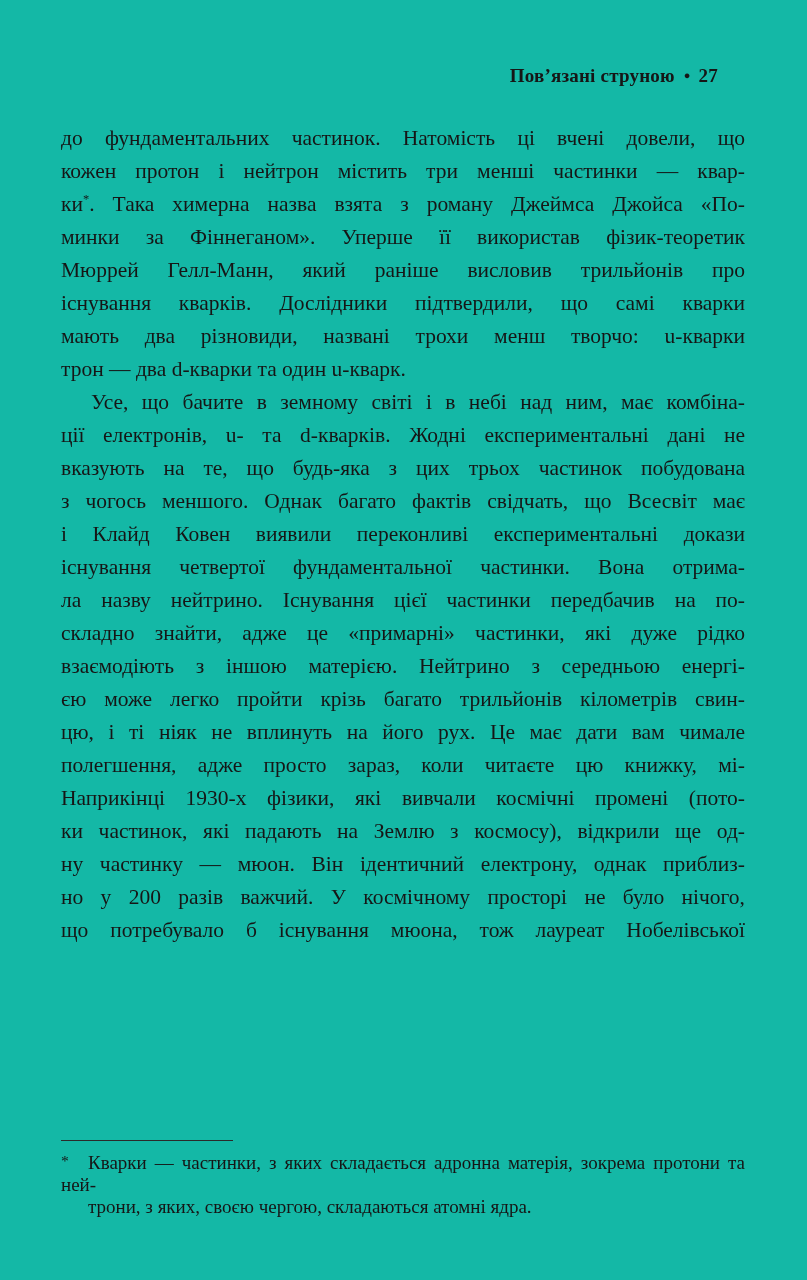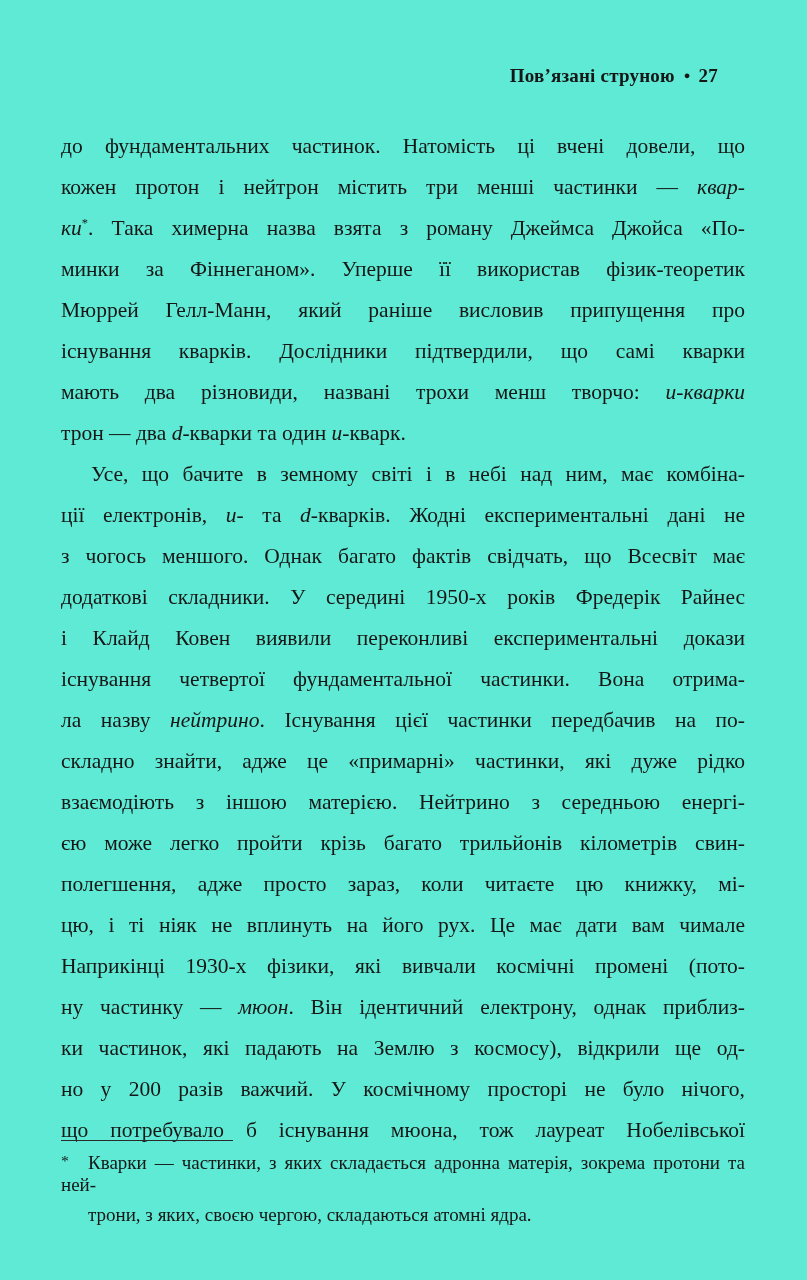--- a/index.html
+++ b/index.html
@@ -5,21 +5,21 @@
   * { box-sizing: border-box; }
   html, body { margin: 0; padding: 0; }
   body {
     width: 807px; height: 1280px;
     background: #ffffff;
     overflow: hidden;
   }
   .page {
     position: relative;
     width: 807px; height: 1280px;
-    background: #5eead4;
+    background: #14b8a6;
     color: #161616;
     font-family: "Liberation Serif", "DejaVu Serif", serif;
   }
   .page-header {
     position: absolute;
     top: 65px; left: 61px; width: 657px;
     text-align: right;
     font-size: 19px;
     font-weight: 700;
     letter-spacing: 0.2px;
@@ -33,26 +33,25 @@
   .body-text {
     position: absolute;
     top: 122px; left: 61px; width: 684px;
     font-size: 21.5px;
     line-height: 33px;
   }
   .paragraph { margin: 0; }
   .line {
     text-align: justify;
     text-align-last: justify;
-    margin-top: 8px;
   }
   .line.endline { text-align-last: left; }
   .line.indent { padding-left: 30px; }
   .line.hang { padding-left: 27px; }
-  .it { font-style: italic; }
+  .it { }
   sup.fn-ref { font-size: 58%; line-height: 0; }
   .footnote {
     position: absolute;
     left: 61px; top: 1140px; width: 684px;
     font-size: 19px;
     line-height: 22px;
   }
   .footnote-rule {
     width: 172px; height: 1px;
     background: #2b2b2b;
@@ -73,41 +72,41 @@
   <header class="page-header">
     <span>Пов’язані струною</span><span class="bullet">●</span><span>27</span>
   </header>
 
   <main class="body-text" id="body-text">
       <div class="paragraph">
         <div class="line"><span>до фундаментальних частинок. Натомість ці вчені довели, що</span></div>
         <div class="line"><span>кожен протон і нейтрон містить три менші частинки — </span><span class="it">квар-</span></div>
         <div class="line"><span class="it">ки</span><sup class="fn-ref">*</sup><span>. Така химерна назва взята з роману Джеймса Джойса «По-</span></div>
         <div class="line"><span>минки за Фіннеганом». Уперше її використав фізик-теоретик</span></div>
-        <div class="line"><span>Мюррей Гелл-Манн, який раніше висловив припущення про</span></div>
+        <div class="line"><span>Мюррей Гелл-Манн, який раніше висловив трильйонів про</span></div>
         <div class="line"><span>існування кварків. Дослідники підтвердили, що самі кварки</span></div>
         <div class="line"><span>мають два різновиди, названі трохи менш творчо: </span><span class="it">u-кварки</span></div>
         <div class="line endline"><span>трон — два </span><span class="it">d</span><span>-кварки та один </span><span class="it">u</span><span>-кварк.</span></div>
       </div>
       <div class="paragraph">
         <div class="line indent"><span>Усе, що бачите в земному світі і в небі над ним, має комбіна-</span></div>
         <div class="line"><span>ції електронів, </span><span class="it">u</span><span>- та </span><span class="it">d</span><span>-кварків. Жодні експериментальні дані не</span></div>
+        <div class="line"><span>вказують на те, що будь-яка з цих трьох частинок побудована</span></div>
         <div class="line"><span>з чогось меншого. Однак багато фактів свідчать, що Всесвіт має</span></div>
-        <div class="line"><span>додаткові складники. У середині 1950-х років Фредерік Райнес</span></div>
         <div class="line"><span>і Клайд Ковен виявили переконливі експериментальні докази</span></div>
         <div class="line"><span>існування четвертої фундаментальної частинки. Вона отрима-</span></div>
         <div class="line"><span>ла назву </span><span class="it">нейтрино</span><span>. Існування цієї частинки передбачив на по-</span></div>
         <div class="line"><span>складно знайти, адже це «примарні» частинки, які дуже рідко</span></div>
         <div class="line"><span>взаємодіють з іншою матерією. Нейтрино з середньою енергі-</span></div>
         <div class="line"><span>єю може легко пройти крізь багато трильйонів кілометрів свин-</span></div>
+        <div class="line"><span>цю, і ті ніяк не вплинуть на його рух. Це має дати вам чимале</span></div>
         <div class="line"><span>полегшення, адже просто зараз, коли читаєте цю книжку, мі-</span></div>
-        <div class="line"><span>цю, і ті ніяк не вплинуть на його рух. Це має дати вам чимале</span></div>
         <div class="line"><span>Наприкінці 1930-х фізики, які вивчали космічні промені (пото-</span></div>
+        <div class="line"><span>ки частинок, які падають на Землю з космосу), відкрили ще од-</span></div>
         <div class="line"><span>ну частинку — </span><span class="it">мюон</span><span>. Він ідентичний електрону, однак приблиз-</span></div>
-        <div class="line"><span>ки частинок, які падають на Землю з космосу), відкрили ще од-</span></div>
         <div class="line"><span>но у 200 разів важчий. У космічному просторі не було нічого,</span></div>
         <div class="line"><span>що потребувало б існування мюона, тож лауреат Нобелівської</span></div>
       </div>
     </main>
 
   <footer class="footnote">
     <div class="footnote-rule"></div>
     <div class="footnote-body" id="footnote-body">
         <div class="line"><span class="fn-marker">*</span><span>Кварки — частинки, з яких складається адронна матерія, зокрема протони та ней-</span></div>
         <div class="line endline hang"><span>трони, з яких, своєю чергою, складаються атомні ядра.</span></div>

